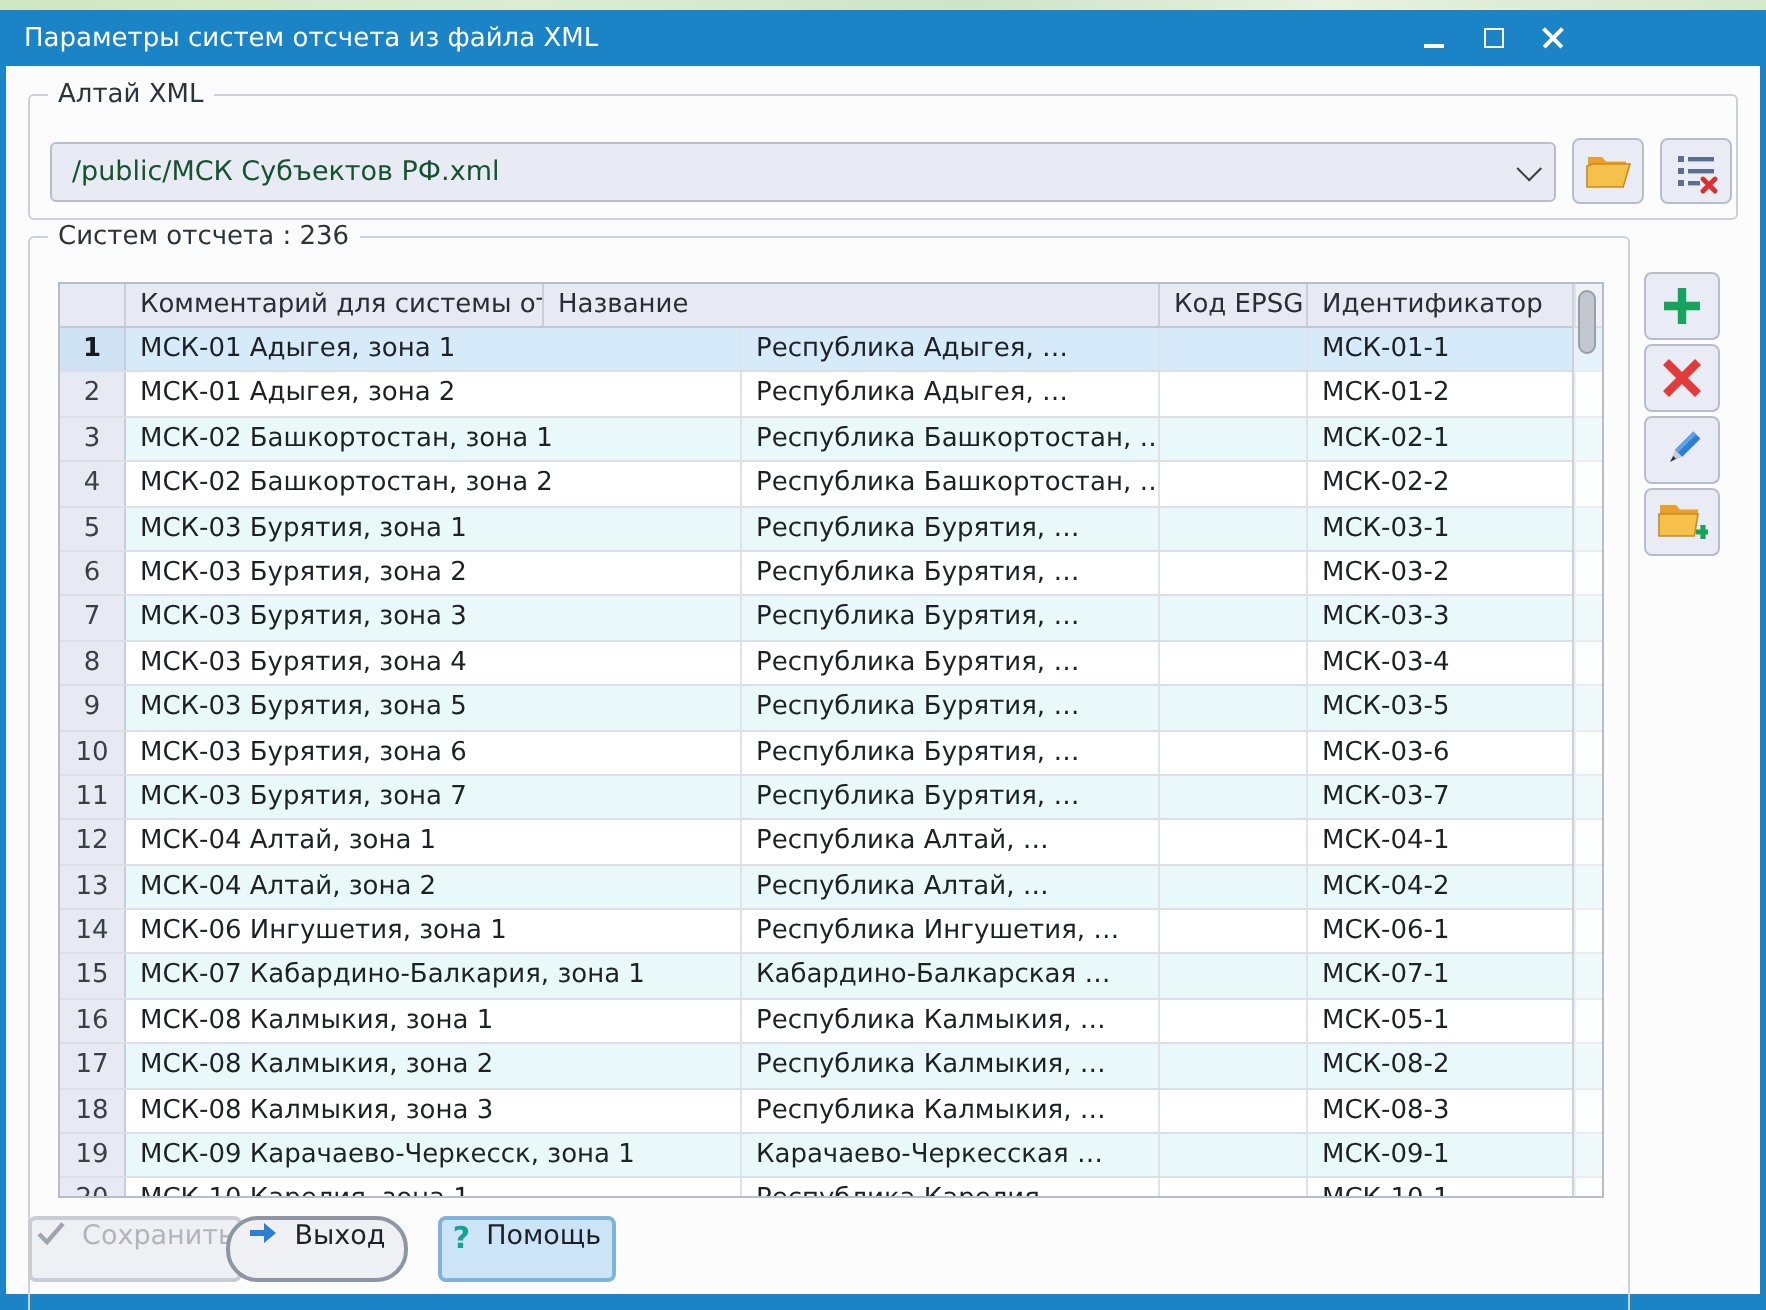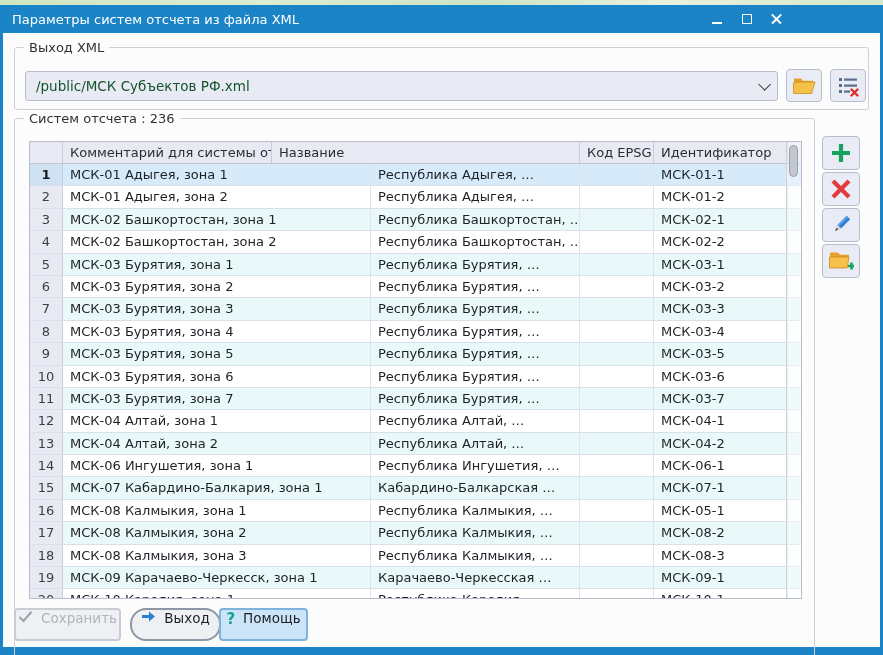--- a/index.html
+++ b/index.html
@@ -97,21 +97,21 @@
     background:#c3c7cf; border:1px solid #999ea8; border-radius:5px; cursor:grab;
   }
 
   .footer-btn {
     position:absolute; top:575px; height:33px;
     background:#eef0f4; border:2px solid #1d4ed8; border-radius:4px;
     display:flex; align-items:flex-start; justify-content:center; gap:8px;
     font-size:13.5px; color:#1d2126; cursor:pointer;
   }
   .btn-save { left:11px; width:107px; border-color:#c9ccd4; color:#b0b4bb; cursor:default; }
-  .btn-exit { left:127px; width:91px; border-color:#8f96a3;border-radius:16px; }
+  .btn-exit { left:110px; width:91px; border-color:#8f96a3;border-radius:16px; }
   .btn-help { left:216px; width:89px; background:#cce4f7; border-color:#7fb2dd; }
   .help-q { color:#14a396; font-weight:bold; font-size:15px; }
 
   svg { display:block; }
 </style>
 </head>
 <body>
 
 <div class="window">
   <div class="desktop-sliver"></div>
@@ -128,21 +128,21 @@
       <div class="win-btn">
           <span class="glyph-close-a"></span>
           <span class="glyph-close-b"></span>
         </div>
     </div>
   </div>
 
   <div class="dialog-body">
 
     <div class="groupbox group-file">
-      <div class="group-label">Выход XML</div>
+      <div class="group-label">Алтай XML</div>
       <div class="combo">
         <div class="combo-text">/public/МСК Субъектов РФ.xml</div>
         <div class="chevron"></div>
       </div>
       <div class="tool-btn btn-open-file">
         <span>
           <svg width="24" height="20" viewBox="0 0 24 20">
             <path d="M2 2.5h7l2 2.3h10v3H2z" fill="#e8a02a"></path>
             <path d="M1.5 7l3-1h18.5l-3.4 11.5H1.5z" fill="#f6c14a" stroke="#c98c1d" stroke-width="0.8"></path>
           </svg>

